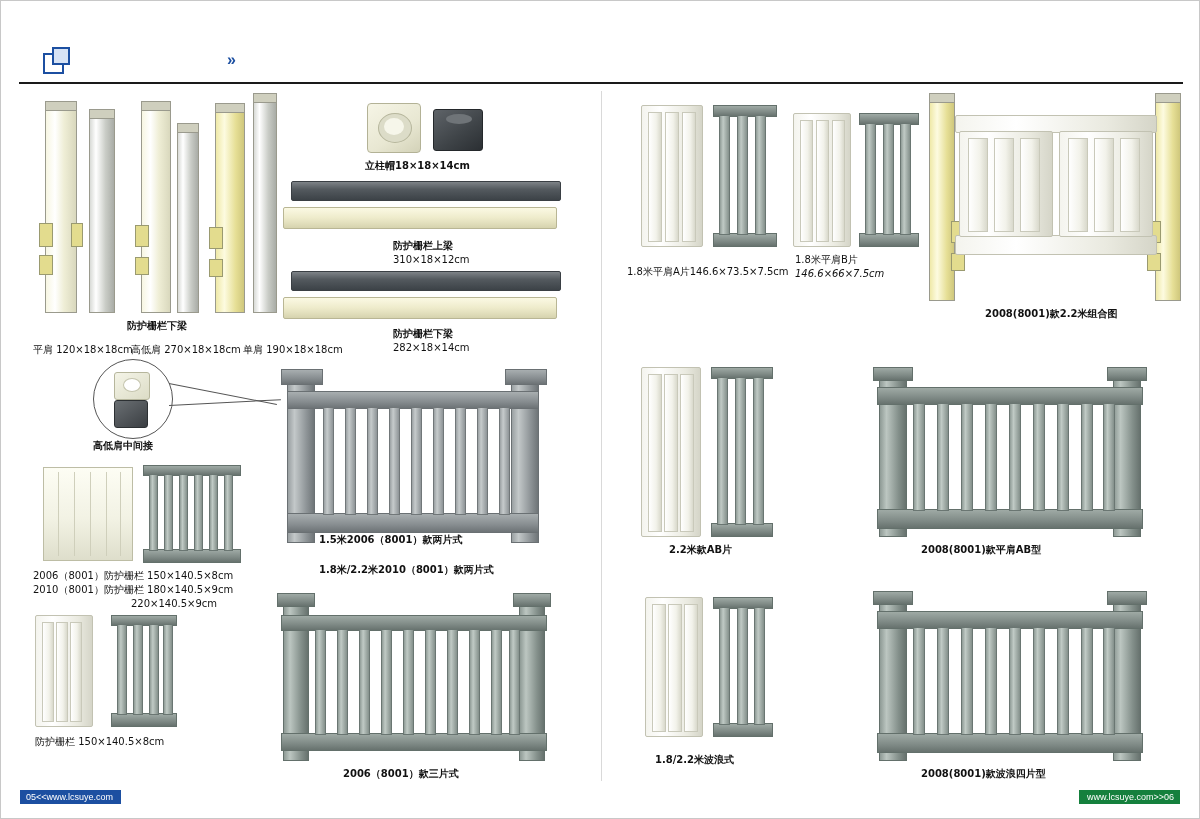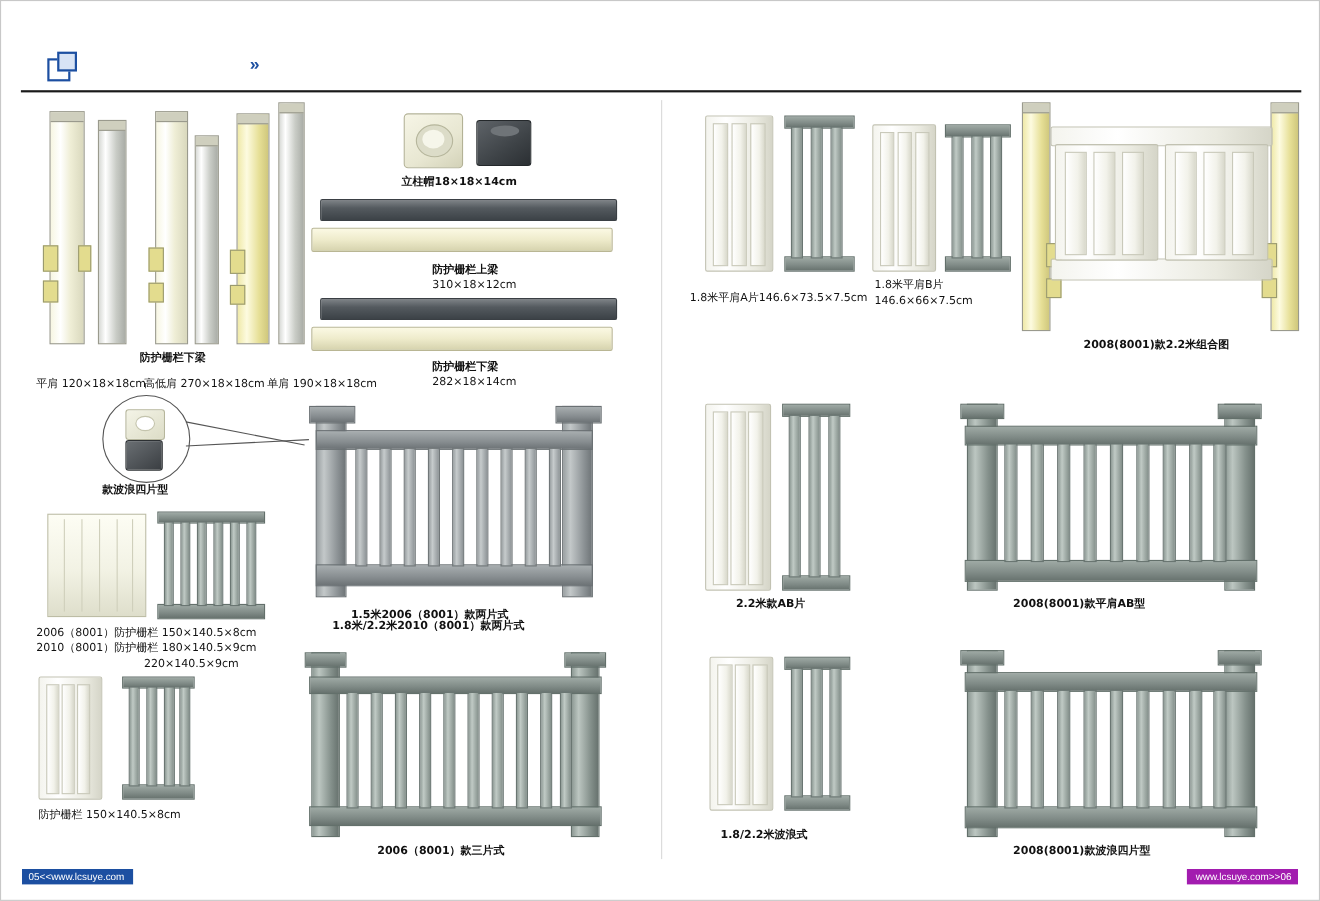--- a/index.html
+++ b/index.html
@@ -85,21 +85,21 @@
   }
   
   .footer-left{
     position:absolute;left:19px;bottom:14px;
     background:#1c4fa1;color:#fff;font-size:9px;
     padding:2px 8px 2px 6px;
     font-family:"Liberation Sans", sans-serif;
   }
   .footer-right{
     position:absolute;right:19px;bottom:14px;
-    background:#a21caf;color:#fff;font-size:9px;
+    background:#15803d;color:#fff;font-size:9px;
     padding:2px 6px 2px 8px;
     font-family:"Liberation Sans", sans-serif;
   }
   
   .cap{
     position:absolute;
     font-family:"DejaVu Sans", sans-serif;
     font-size:10px;color:#111;line-height:13px;
     white-space:nowrap;
   }
@@ -284,21 +284,21 @@
   <div class="cap b c" style="left:392px;top:326px;">防护栅栏下梁</div>
   <div class="cap c" style="left:392px;top:340px;">282×18×14cm</div>
 
   <div class="art callout-circle" style="left:92px;top:358px;width:78px;height:78px;">
     <div style="position:absolute;left:20px;top:12px;width:34px;height:26px;background:linear-gradient(145deg,#f4f4e7,#dcdcc6);border:1px solid #b6b69c;border-radius:3px;"></div>
     <div style="position:absolute;left:29px;top:18px;width:16px;height:12px;border-radius:50%;background:#fff;border:1px solid #c4c4ad;"></div>
     <div style="position:absolute;left:20px;top:40px;width:32px;height:26px;background:linear-gradient(145deg,#6a6f73,#3a3e42);border:1px solid #2c3033;border-radius:3px;"></div>
   </div>
   <div class="art callout-line" style="left:168px;top:382px;width:110px;transform:rotate(11deg);"></div>
   <div class="art callout-line" style="left:168px;top:404px;width:112px;transform:rotate(-3deg);"></div>
-  <div class="cap b c" style="left:92px;top:438px;">款波浪四片型</div>
+  <div class="cap b c" style="left:92px;top:438px;">高低肩中间接</div>
 
   <div class="art slab" style="left:42px;top:466px;width:88px;height:92px;">
     <div class="slab-line" style="left:14px;top:4px;height:84px;"></div>
     <div class="slab-line" style="left:30px;top:4px;height:84px;"></div>
     <div class="slab-line" style="left:46px;top:4px;height:84px;"></div>
     <div class="slab-line" style="left:62px;top:4px;height:84px;"></div>
     <div class="slab-line" style="left:76px;top:4px;height:84px;"></div>
   </div>
 
   <div class="art fence-green" style="left:142px;top:464px;width:96px;height:96px;">
@@ -327,22 +327,22 @@
     <div class="picket" style="left:112px;top:46px;width:9px;height:106px;"></div>
     <div class="picket" style="left:134px;top:46px;width:9px;height:106px;"></div>
     <div class="picket" style="left:156px;top:46px;width:9px;height:106px;"></div>
     <div class="picket" style="left:178px;top:46px;width:9px;height:106px;"></div>
     <div class="picket" style="left:200px;top:46px;width:9px;height:106px;"></div>
     <div class="picket" style="left:222px;top:46px;width:9px;height:106px;"></div>
     <div class="picket" style="left:244px;top:46px;width:9px;height:106px;"></div>
     <div class="picket" style="left:266px;top:46px;width:9px;height:106px;"></div>
   </div>
 
-  <div class="cap b" style="left:318px;top:552px;">1.5米2006（8001）款两片式</div>
-  <div class="cap b" style="left:301px;top:562px;">1.8米/2.2米2010（8001）款两片式</div>
+  <div class="cap b" style="left:318px;top:532px;">1.5米2006（8001）款两片式</div>
+  <div class="cap b" style="left:318px;top:562px;">1.8米/2.2米2010（8001）款两片式</div>
 
   <div class="art wpanel" style="left:34px;top:614px;width:56px;height:110px;">
     <div class="wbar" style="left:6px;top:6px;width:10px;height:98px;"></div>
     <div class="wbar" style="left:20px;top:6px;width:10px;height:98px;"></div>
     <div class="wbar" style="left:34px;top:6px;width:10px;height:98px;"></div>
   </div>
   <div class="art fence-green" style="left:110px;top:614px;width:64px;height:110px;">
     <div class="fence-rail" style="left:0;top:0;width:64px;height:9px;"></div>
     <div class="fence-rail" style="left:0;top:98px;width:64px;height:12px;"></div>
     <div class="picket" style="left:6px;top:9px;width:8px;height:89px;"></div>
@@ -392,21 +392,21 @@
     <div class="wbar" style="left:38px;top:6px;width:11px;height:120px;"></div>
   </div>
   <div class="art fence-green" style="left:858px;top:112px;width:58px;height:132px;">
     <div class="fence-rail" style="left:0;top:0;width:58px;height:10px;"></div>
     <div class="fence-rail" style="left:0;top:120px;width:58px;height:12px;"></div>
     <div class="picket" style="left:6px;top:10px;width:9px;height:110px;"></div>
     <div class="picket" style="left:24px;top:10px;width:9px;height:110px;"></div>
     <div class="picket" style="left:41px;top:10px;width:9px;height:110px;"></div>
   </div>
   <div class="cap" style="left:794px;top:252px;">1.8米平肩B片</div>
-  <div class="cap" style="left:794px;top:266px;">146.6×66×7.5cm</div>
+  <div class="cap" style="left:794px;top:266px;font-style:italic;">146.6×66×7.5cm</div>
 
   <div class="art" style="left:928px;top:92px;width:252px;height:208px;">
     <div class="post yellow" style="left:0;top:0;width:26px;height:208px;">
         <div class="post-top"></div>
       </div>
     <div class="post-notch" style="left:22px;top:128px;width:12px;height:20px;"></div>
     <div class="post-notch" style="left:22px;top:160px;width:12px;height:16px;"></div>
     <div class="post yellow" style="left:226px;top:0;width:26px;height:208px;">
         <div class="post-top"></div>
       </div>

